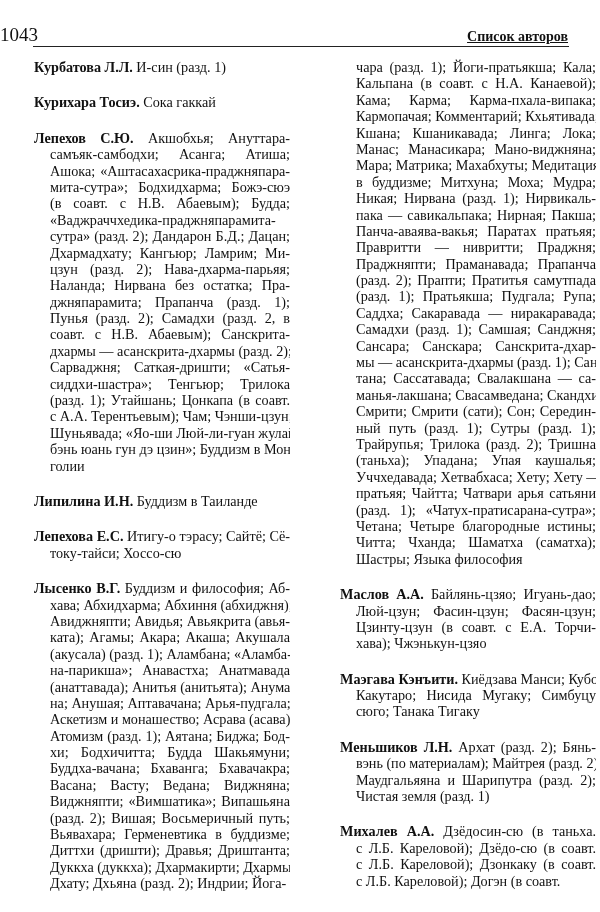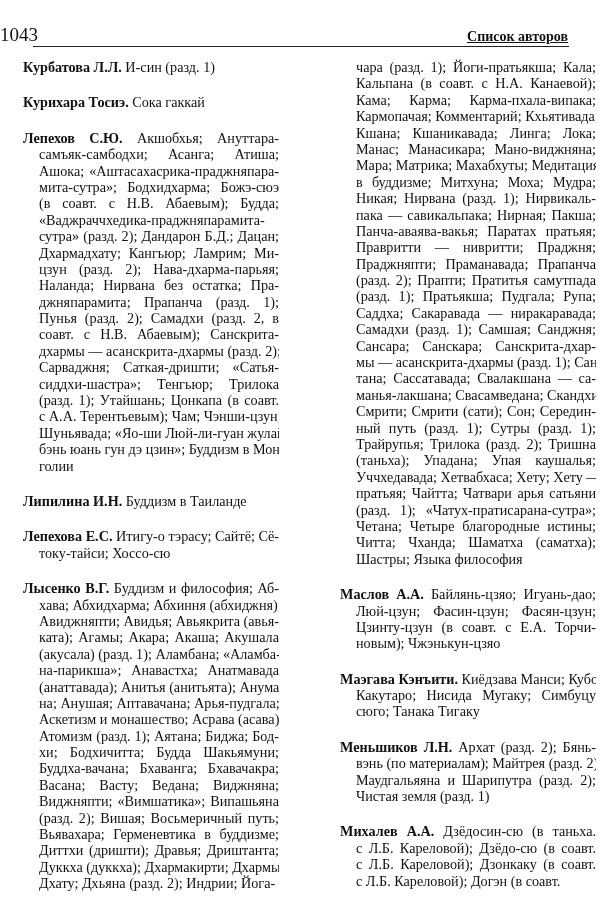--- a/index.html
+++ b/index.html
@@ -3,21 +3,21 @@
 <meta charset="utf-8">
 <style>
   html, body { margin:0; padding:0; background:#fff; }
   body { width:600px; height:912px; position:relative; overflow:hidden;
          font-family:"Liberation Serif","DejaVu Serif",serif; color:#111; }
   .page-number { position:absolute; top:24px; left:0; width:600px; text-align:left;
                  font-size:19px; line-height:22px; }
   .running-title { position:absolute; top:29px; right:32px; font-weight:bold; font-size:14px; line-height:16px;text-decoration:underline; }
   .rule { position:absolute; top:46px; left:33px; width:536px; height:0; border-top:1.6px solid #222; }
   .col { position:absolute; top:59px; width:256px; }
-  .col.left { left:23px; }
+  .col.left { left:34px; }
   .col.right { left:312px; width:256px;margin-left:28px; }
   .entry { margin-bottom:19px; }
   .line { font-size:14.2px; line-height:16.4px; height:16.4px; white-space:nowrap;
           text-align:justify; text-align-last:justify; overflow:hidden; }
   .line.indent { padding-left:16px; }
   .line.last { text-align-last:left; }
   .author { font-weight:bold; }
   .col.right .cont { padding-left:16px; }
 </style>
 </head>
@@ -118,21 +118,21 @@
         <div class="line cont">пратьяя; Чайтта; Чатвари арья сатьяни</div>
         <div class="line cont">(разд. 1); «Чатух-пратисарана-сутра»;</div>
         <div class="line cont">Четана; Четыре благородные истины;</div>
         <div class="line cont">Читта; Чханда; Шаматха (саматха);</div>
         <div class="line cont last">Шастры; Языка философия</div>
       </div>
       <div class="entry">
         <div class="line "><span class="author">Маслов А.А.</span><span> </span><span>Байлянь-цзяо; Игуань-дао;</span></div>
         <div class="line indent">Люй-цзун; Фасин-цзун; Фасян-цзун;</div>
         <div class="line indent">Цзинту-цзун (в соавт. с Е.А. Торчи-</div>
-        <div class="line indent last">новым); Чжэнькун-цзяо</div>
+        <div class="line indent last">хава); Чжэнькун-цзяо</div>
       </div>
       <div class="entry">
         <div class="line "><span class="author">Маэгава Кэнъити.</span><span> </span><span>Киёдзава Манси; Кубо</span></div>
         <div class="line indent">Какутаро; Нисида Мугаку; Симбуцу</div>
         <div class="line indent last">сюго; Танака Тигаку</div>
       </div>
       <div class="entry">
         <div class="line "><span class="author">Меньшиков Л.Н.</span><span> </span><span>Архат (разд. 2); Бянь-</span></div>
         <div class="line indent">вэнь (по материалам); Майтрея (разд. 2);</div>
         <div class="line indent">Маудгальяяна и Шарипутра (разд. 2);</div>

